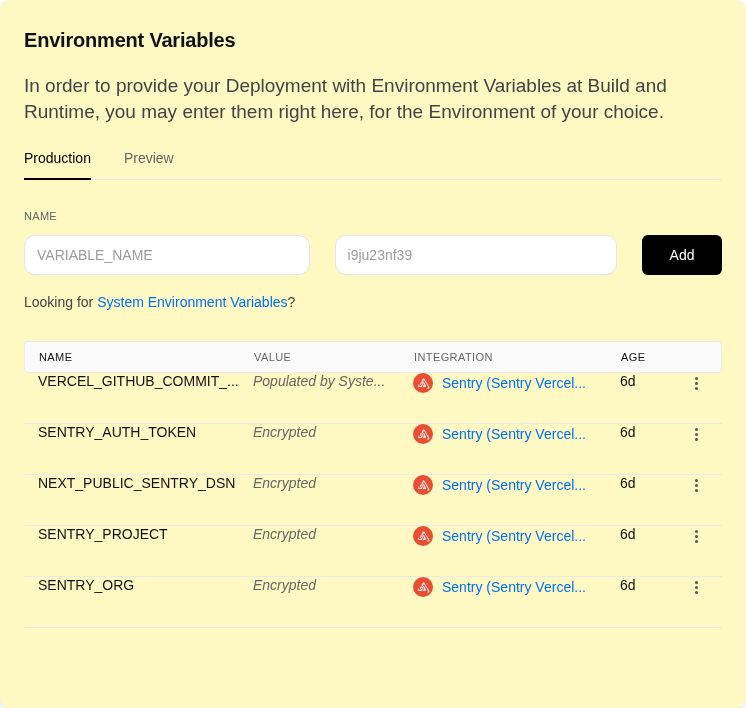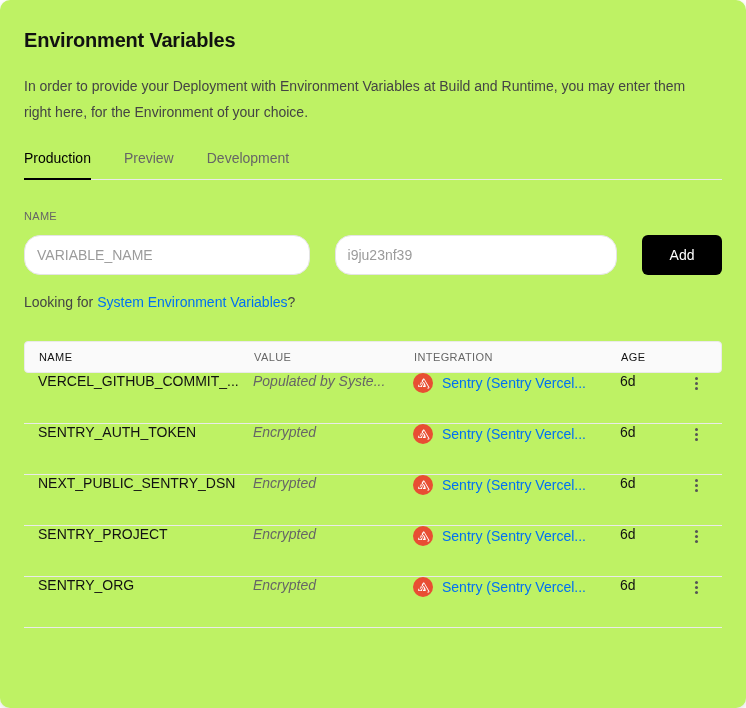--- a/index.html
+++ b/index.html
@@ -5,37 +5,37 @@
   * { box-sizing: border-box; margin: 0; padding: 0; }
   html, body { width: 746px; height: 708px; }
   body {
     font-family: "Liberation Sans", "DejaVu Sans", sans-serif;
     background: #fff;
     position: relative;
   }
   .card {
     position: absolute;
     inset: 0;
-    background: #bef264;
+    background: #fef9c3;
     border-radius: 10px;
     box-shadow: 0 2px 7px rgba(0,0,0,0.13);
     padding: 24px;
     overflow: hidden;
   }
   .page-title {
     margin-top: 4px;
     font-size: 20px;
     line-height: 24px;
     font-weight: 700;
     color: #111;
     letter-spacing: -0.2px;
   }
   .desc {
     margin-top: 21px;
-    font-size: 14px;
+    font-size: 19px;
     line-height: 26px;
     color: #444;
     max-width: 676px;
   }
   .desc-2 { margin-top: 13px; }
 
   
   .tabs {
     margin-top: 25px;
     display: flex;
@@ -69,21 +69,21 @@
     display: block;
     font-size: 11px;
     letter-spacing: 0.3px;
     color: #666;
     margin-bottom: 13px;
   }
   .text-input {
     width: 100%;
     height: 40px;
     border: 1px solid #e4e4e4;
-    border-radius: 16px;
+    border-radius: 11px;
     padding: 16px 12px;
     font-size: 14px;
     font-family: inherit;
     color: #111;
     outline: none;
   }
   .text-input::placeholder { color: #9b9b9b; }
   .add-button {
     margin-left: auto;
     width: 80px;
@@ -163,21 +163,20 @@
 
 <div class="card">
 
   <h1 class="page-title">Environment Variables</h1>
 
   <p class="desc">In order to provide your Deployment with Environment Variables at Build and Runtime, you may enter them right here, for the Environment of your choice.</p>
 
   <div class="tabs">
     <div class="tab active">Production</div>
     <div class="tab">Preview</div>
-    <div class="tab">Development</div>
   </div>
 
   <div class="form-row">
     <div class="field-group-name">
       <label class="field-label">NAME</label>
       <input class="text-input" type="text" placeholder="VARIABLE_NAME" style="">
     </div>
     <div class="field-group-value">
       <input class="text-input" type="text" placeholder="i9ju23nf39" style="">
     </div>

